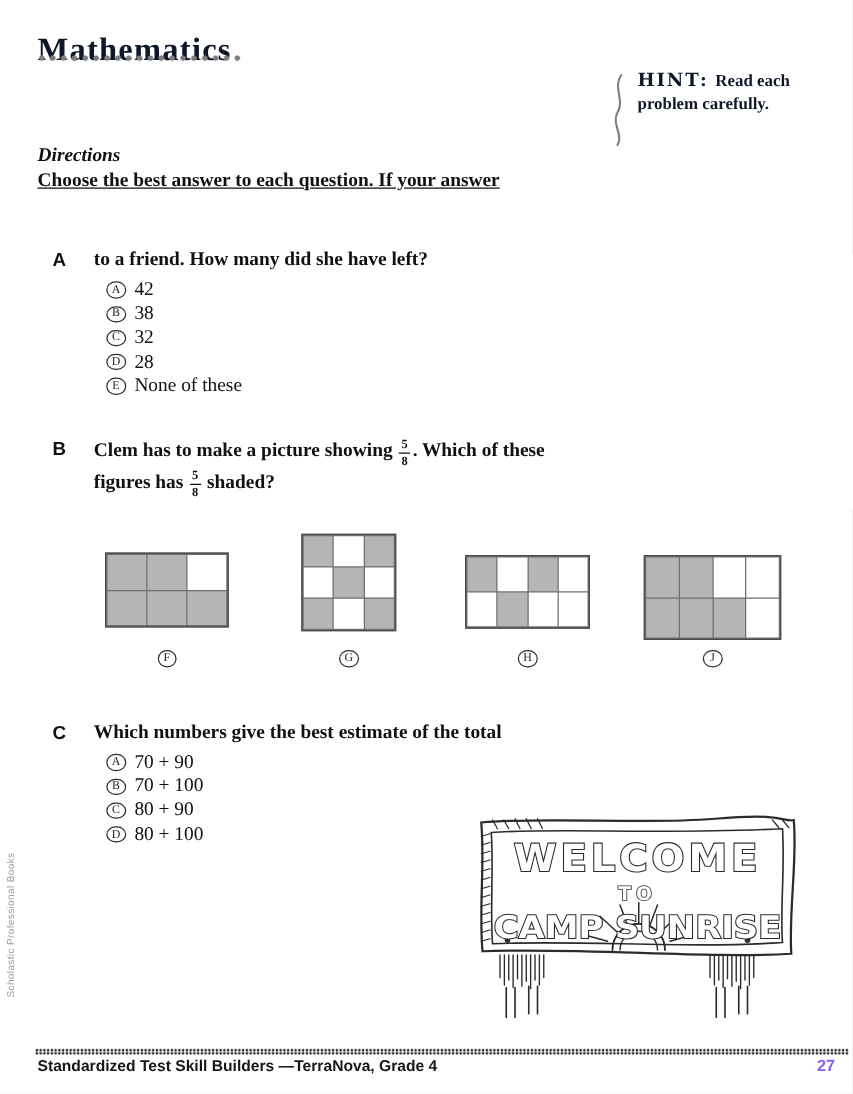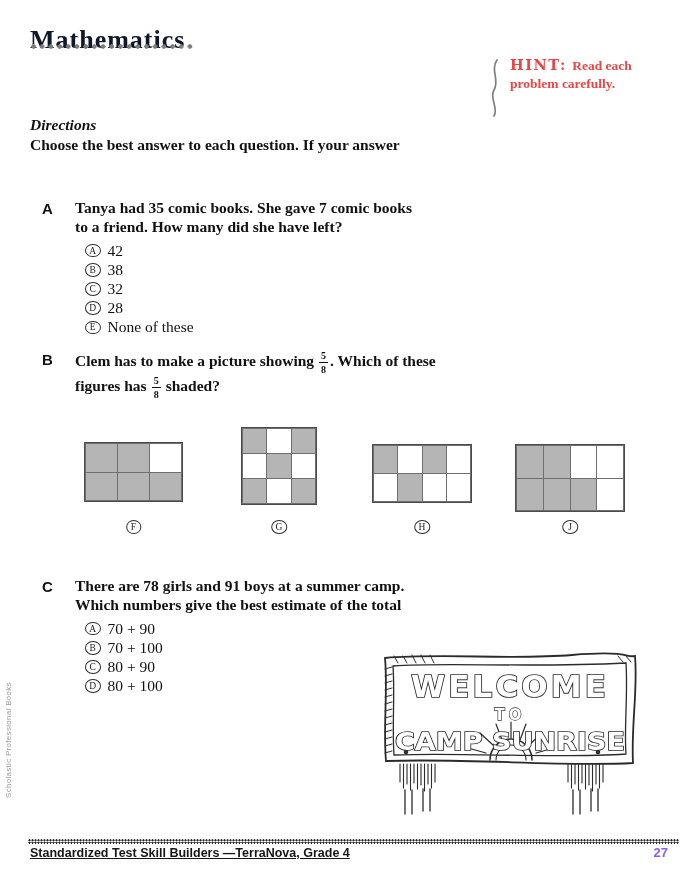--- a/index.html
+++ b/index.html
@@ -28,26 +28,26 @@
   }
   .samples {
     position:absolute; left:30px; top:70px;
     font:700 21px "Liberation Serif", serif; letter-spacing:.8px; color:#161616;
   }
   
   .hint { position:absolute; display:flex; gap:9px; }
   .hint-1 { left:487px; top:56px; width:190px; }
   .hint-2 { left:487px; top:201px; width:195px; }
   .squiggle { flex:0 0 auto; margin-top:2px; }
-  .hint-text { font:700 13.5px "Liberation Serif", serif; line-height:18px; color:#ef4444; }
+  .hint-text { font:700 13.5px "Liberation Serif", serif; line-height:18px; color:#0f172a; }
   .hint-label { font:700 14.5px "DejaVu Serif", serif; letter-spacing:1.5px; margin-right:2px; }
   
   .dir-heading { position:absolute; left:30px; top:116px; font:italic 700 15.5px "Liberation Serif", serif; }
   .dir-lines { position:absolute; left:30px; top:136px; }
-  .dir-line { font:700 15.5px "Liberation Serif", serif; line-height:18.5px; }
+  .dir-line { font:700 15.5px "Liberation Serif", serif; line-height:18.5px;text-decoration:underline; }
   
   .question { position:absolute; display:flex; }
   .q-a { left:42px; top:199px; }
   .q-b { left:42px; top:350px; }
   .q-c { left:42px; top:577px; }
   .q-label { width:33px; flex:0 0 auto; font:700 15px "Liberation Sans", sans-serif; padding-top:1px; }
   .q-line { font:700 15.5px "Liberation Serif", serif; line-height:18.5px; white-space:nowrap; }
   .q-b .q-line { line-height:21px; }
   .choices { margin-top:5px; margin-left:10px; }
   .choice-row { display:flex; align-items:center; height:19.2px; }
@@ -89,21 +89,21 @@
   
   .footer-rule {
     position:absolute; left:28px; top:839px; width:651px; height:5px;
     background-image:
       radial-gradient(circle 1.1px at 1.5px 1.2px, #2e2e2e .9px, transparent 1.3px),
       radial-gradient(circle 1.1px at 1.5px 3.6px, #2e2e2e .9px, transparent 1.3px);
     background-size:3px 5px; background-repeat:repeat-x;
   }
   .footer-left {
     position:absolute; left:30px; top:846px;
-    font:700 12.5px "Liberation Sans", sans-serif; color:#161616;text-decoration:underline;
+    font:700 12.5px "Liberation Sans", sans-serif; color:#161616;
   }
   .footer-page {
     position:absolute; right:14px; top:845px;
     font:700 13px "Liberation Sans", sans-serif; color:#8b5cf6;
   }
 </style>
 </head>
 <body>
 
 <div class="page">
@@ -121,21 +121,20 @@
   </div>
 
   <div class="dir-heading">Directions</div>
   <div class="dir-lines">
     <div class="dir-line">Choose the best answer to each question. If your answer</div>
   </div>
 
   <div class="question q-a">
     <div class="q-label">A</div>
     <div class="q-body">
-      <div class="q-line">Tanya had 35 comic books. She gave 7 comic books</div>
       <div class="q-line">to a friend. How many did she have left?</div>
       <div class="choices">
         <div class="choice-row">
             <span class="circ">A</span>
             <span class="choice-text">42</span>
           </div>
         <div class="choice-row">
             <span class="circ">B</span>
             <span class="choice-text">38</span>
           </div>
@@ -216,21 +215,20 @@
         <div class="cell shaded"></div>
         <div class="cell shaded"></div>
         <div class="cell"></div>
       </div>
     <span class="circ fig-letter">J</span>
   </div>
 
   <div class="question q-c">
     <div class="q-label">C</div>
     <div class="q-body">
-      <div class="q-line">There are 78 girls and 91 boys at a summer camp.</div>
       <div class="q-line">Which numbers give the best estimate of the total</div>
       <div class="choices">
         <div class="choice-row">
             <span class="circ">A</span>
             <span class="choice-text">70 + 90</span>
           </div>
         <div class="choice-row">
             <span class="circ">B</span>
             <span class="choice-text">70 + 100</span>
           </div>

